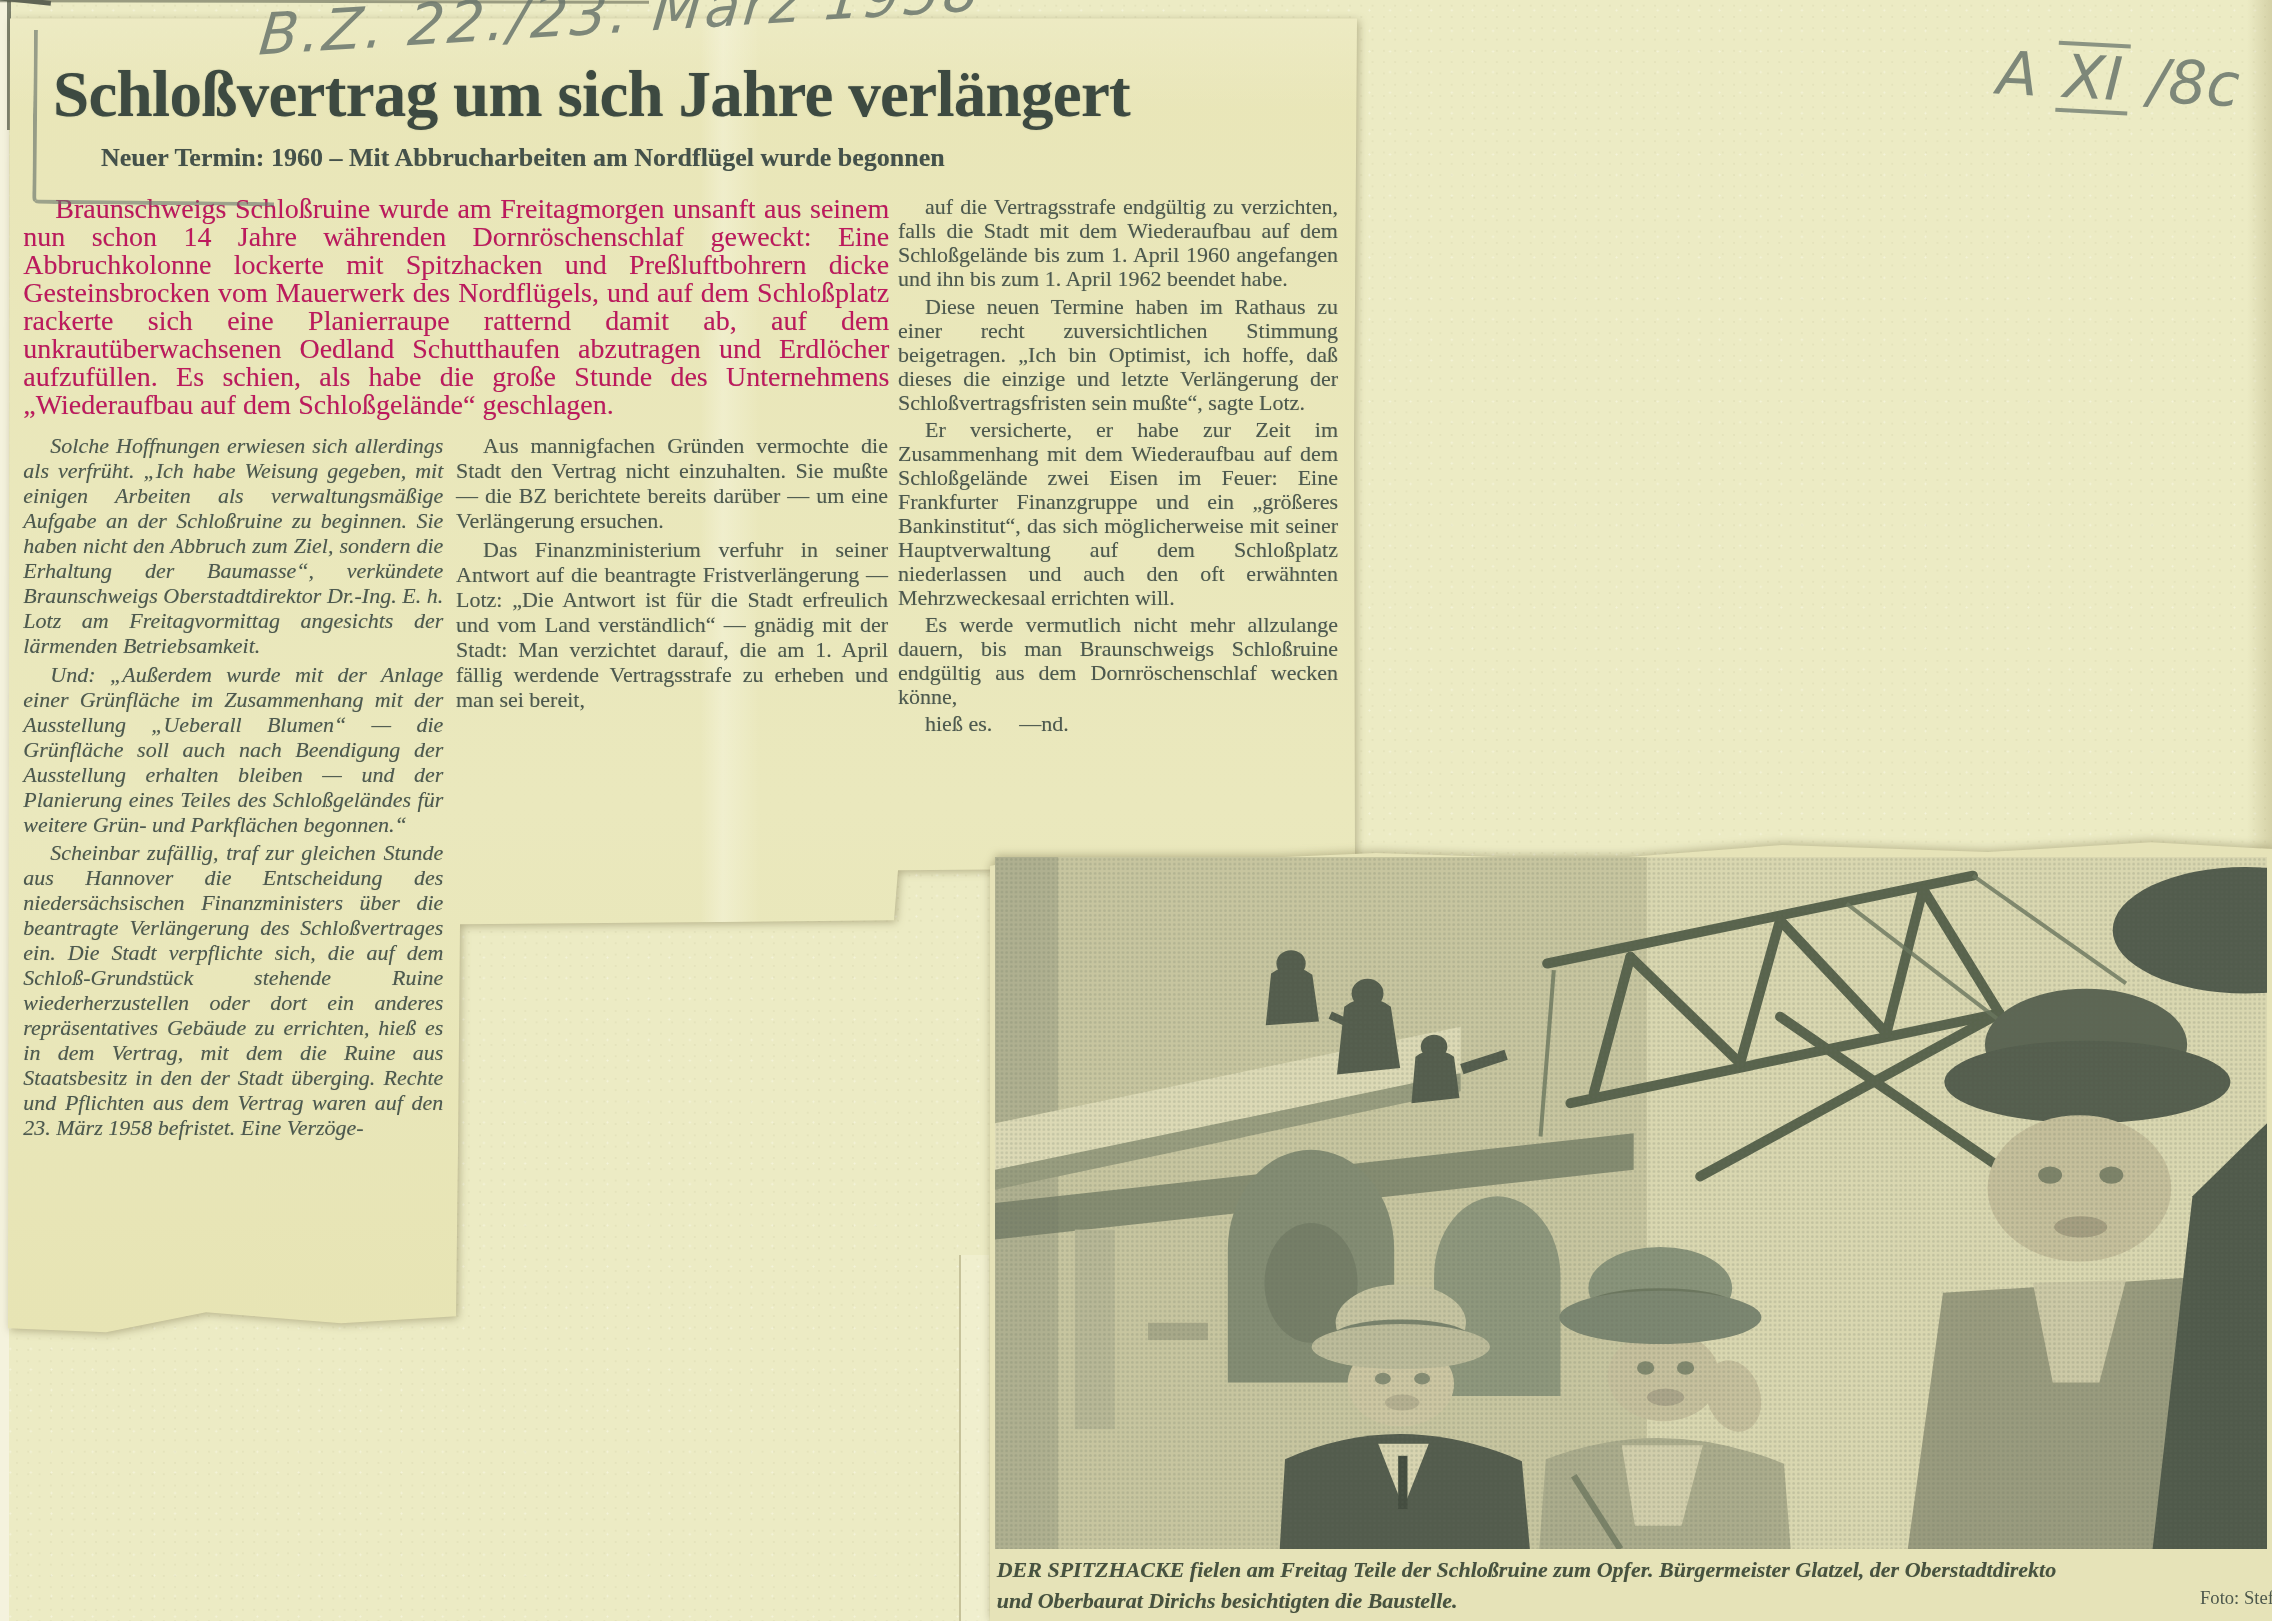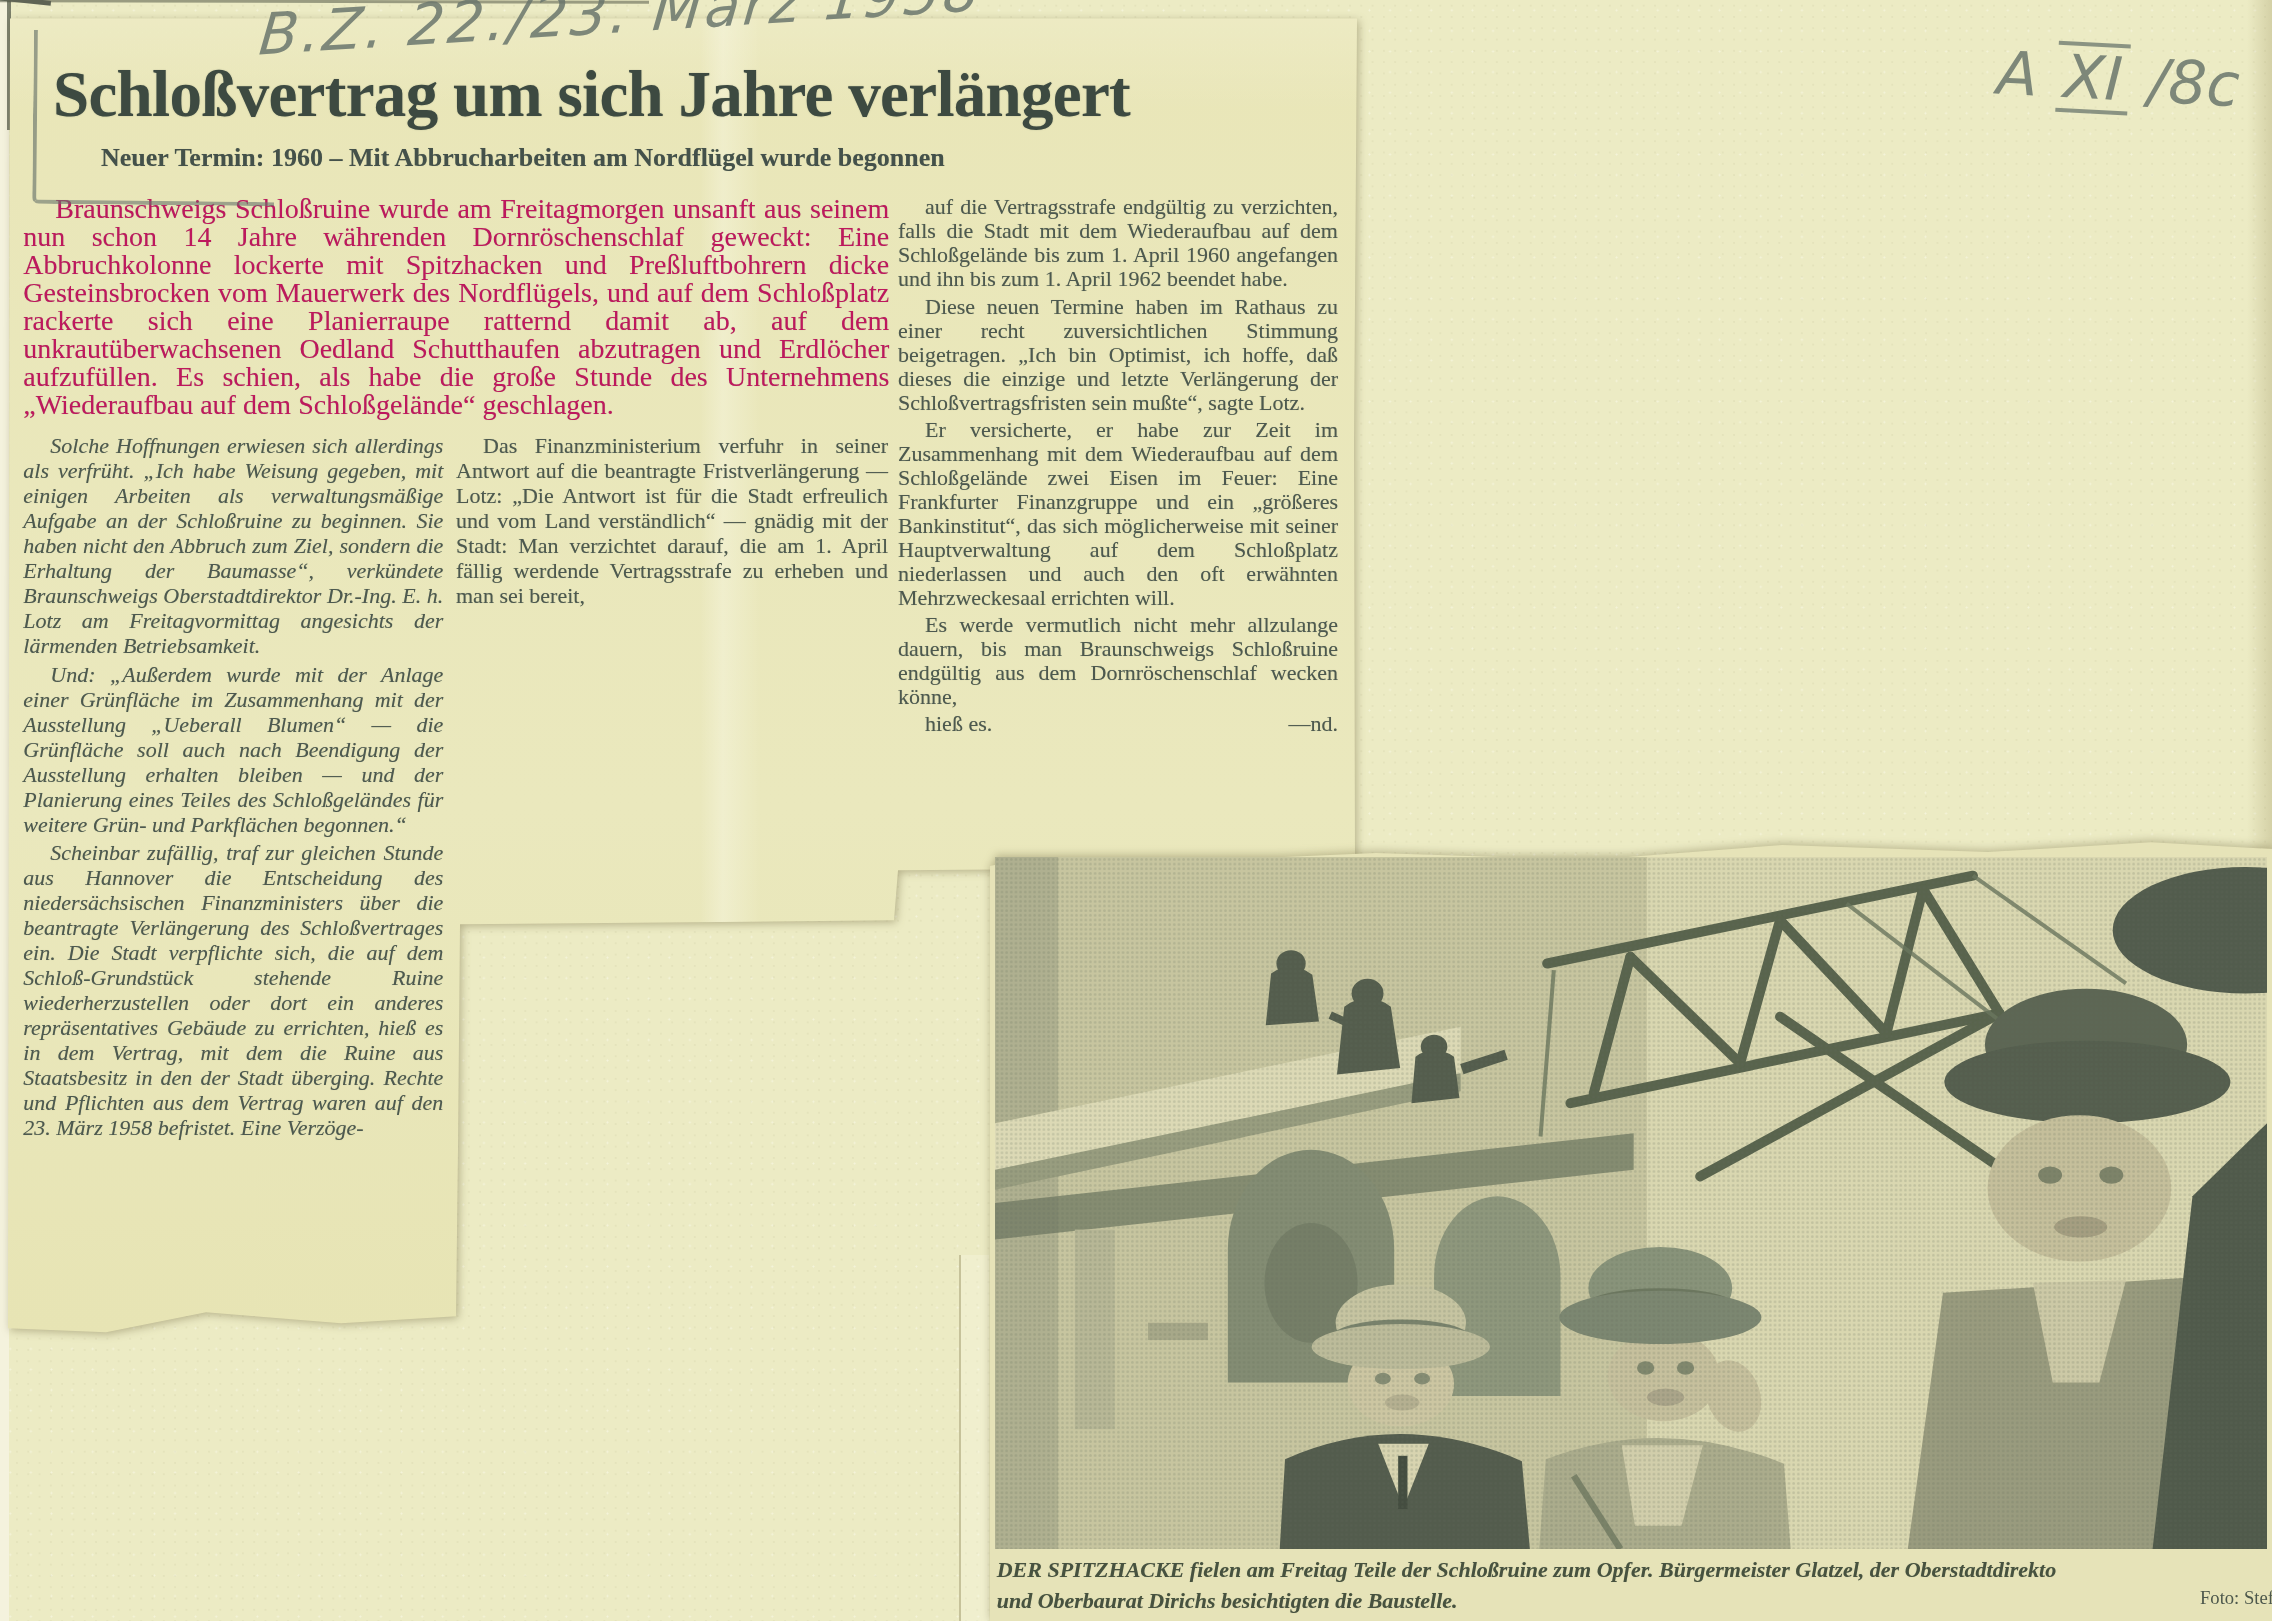--- a/index.html
+++ b/index.html
@@ -30,21 +30,21 @@
     font-weight:700;font-size:26px;color:#44514a;text-shadow:0 0 0.7px rgba(55,70,60,.35);white-space:nowrap;}
   .lead{position:absolute;left:15.3px;top:178px;width:866px;
     font-weight:400;font-size:28px;line-height:28px;color:#be185d;
     text-align:justify;text-indent:32px;text-shadow:0 0 0.7px rgba(60,75,60,.3);}
   .col{position:absolute;font-size:22px;line-height:25px;color:#4d594f;
     text-align:justify;text-shadow:0 0 0.7px rgba(60,75,60,.38);}
   .col p{margin:0 0 3.3px 0;text-indent:27px;}
   .col1{left:15.3px;top:416px;width:420px;font-style:italic;}
   .col2{left:448px;top:416px;width:432px;}
   .col3{left:890px;top:178px;width:440px;line-height:24px;}
-  .lastline{display:flex;justify-content:space-between;text-indent:0;}
+  .lastline{display:flex;text-indent:0;}
 
   
   .pencil{position:absolute;z-index:5;color:rgba(106,117,108,.85);
     font-family:"DejaVu Sans",sans-serif;font-style:italic;}
   .hand-date{left:263px;top:1.3px;font-size:57px;letter-spacing:3.3px;
     transform:rotate(-3.5deg) skewX(-9deg);transform-origin:left top;white-space:nowrap;}
   .hand-mark{left:1997px;top:44px;font-size:60px;transform:rotate(3deg);white-space:nowrap;}
   .hand-mark .xi{display:inline-block;border-top:4px solid rgba(106,117,108,.75);
     border-bottom:4px solid rgba(106,117,108,.75);padding:0 6.7px;line-height:1.05;}
   .bracket{position:absolute;left:33px;top:31px;width:238px;height:170px;z-index:5;
@@ -85,20 +85,21 @@
 
     <div class="lead">Braunschweigs Schloßruine wurde am Freitagmorgen unsanft aus seinem nun schon 14 Jahre währenden Dornröschenschlaf geweckt: Eine Abbruchkolonne lockerte mit Spitzhacken und Preßluftbohrern dicke Gesteinsbrocken vom Mauerwerk des Nordflügels, und auf dem Schloßplatz rackerte sich eine Planierraupe ratternd damit ab, auf dem unkrautüberwachsenen Oedland Schutthaufen abzutragen und Erdlöcher aufzufüllen. Es schien, als habe die große Stunde des Unternehmens „Wiederaufbau auf dem Schloßgelände“ geschlagen.</div>
 
     <div class="col col1">
       <p>Solche Hoffnungen erwiesen sich allerdings als verfrüht. „Ich habe Weisung gegeben, mit einigen Arbeiten als verwaltungsmäßige Aufgabe an der Schloßruine zu beginnen. Sie haben nicht den Abbruch zum Ziel, sondern die Erhaltung der Baumasse“, verkündete Braunschweigs Oberstadtdirektor Dr.-Ing. E. h. Lotz am Freitagvormittag angesichts der lärmenden Betriebsamkeit.</p>
       <p>Und: „Außerdem wurde mit der Anlage einer Grünfläche im Zusammenhang mit der Ausstellung „Ueberall Blumen“ — die Grünfläche soll auch nach Beendigung der Ausstellung erhalten bleiben — und der Planierung eines Teiles des Schloßgeländes für weitere Grün- und Parkflächen begonnen.“</p>
       <p>Scheinbar zufällig, traf zur gleichen Stunde aus Hannover die Entscheidung des niedersächsischen Finanzministers über die beantragte Verlängerung des Schloßvertrages ein. Die Stadt verpflichte sich, die auf dem Schloß-Grundstück stehende Ruine wiederherzustellen oder dort ein anderes repräsentatives Gebäude zu errichten, hieß es in dem Vertrag, mit dem die Ruine aus Staatsbesitz in den der Stadt überging. Rechte und Pflichten aus dem Vertrag waren auf den 23. März 1958 befristet. Eine Verzöge-</p>
     </div>
 
     <div class="col col2">
+      <p>Aus mannigfachen Gründen vermochte die Stadt den Vertrag nicht einzuhalten. Sie mußte — die BZ berichtete bereits darüber — um eine Verlängerung ersuchen.</p>
       <p>Das Finanzministerium verfuhr in seiner Antwort auf die beantragte Fristverlängerung — Lotz: „Die Antwort ist für die Stadt erfreulich und vom Land verständlich“ — gnädig mit der Stadt: Man verzichtet darauf, die am 1. April fällig werdende Vertragsstrafe zu erheben und man sei bereit,</p>
     </div>
 
     <div class="col col3">
       <p>auf die Vertragsstrafe endgültig zu verzichten, falls die Stadt mit dem Wiederaufbau auf dem Schloßgelände bis zum 1. April 1960 angefangen und ihn bis zum 1. April 1962 beendet habe.</p>
       <p>Diese neuen Termine haben im Rathaus zu einer recht zuversichtlichen Stimmung beigetragen. „Ich bin Optimist, ich hoffe, daß dieses die einzige und letzte Verlängerung der Schloßvertragsfristen sein mußte“, sagte Lotz.</p>
       <p>Er versicherte, er habe zur Zeit im Zusammenhang mit dem Wiederaufbau auf dem Schloßgelände zwei Eisen im Feuer: Eine Frankfurter Finanzgruppe und ein „größeres Bankinstitut“, das sich möglicherweise mit seiner Hauptverwaltung auf dem Schloßplatz niederlassen und auch den oft erwähnten Mehrzweckesaal errichten will.</p>
       <p>Es werde vermutlich nicht mehr allzulange dauern, bis man Braunschweigs Schloßruine endgültig aus dem Dornröschenschlaf wecken könne,</p>
       <p class="lastline">
         <span>hieß es.</span>

